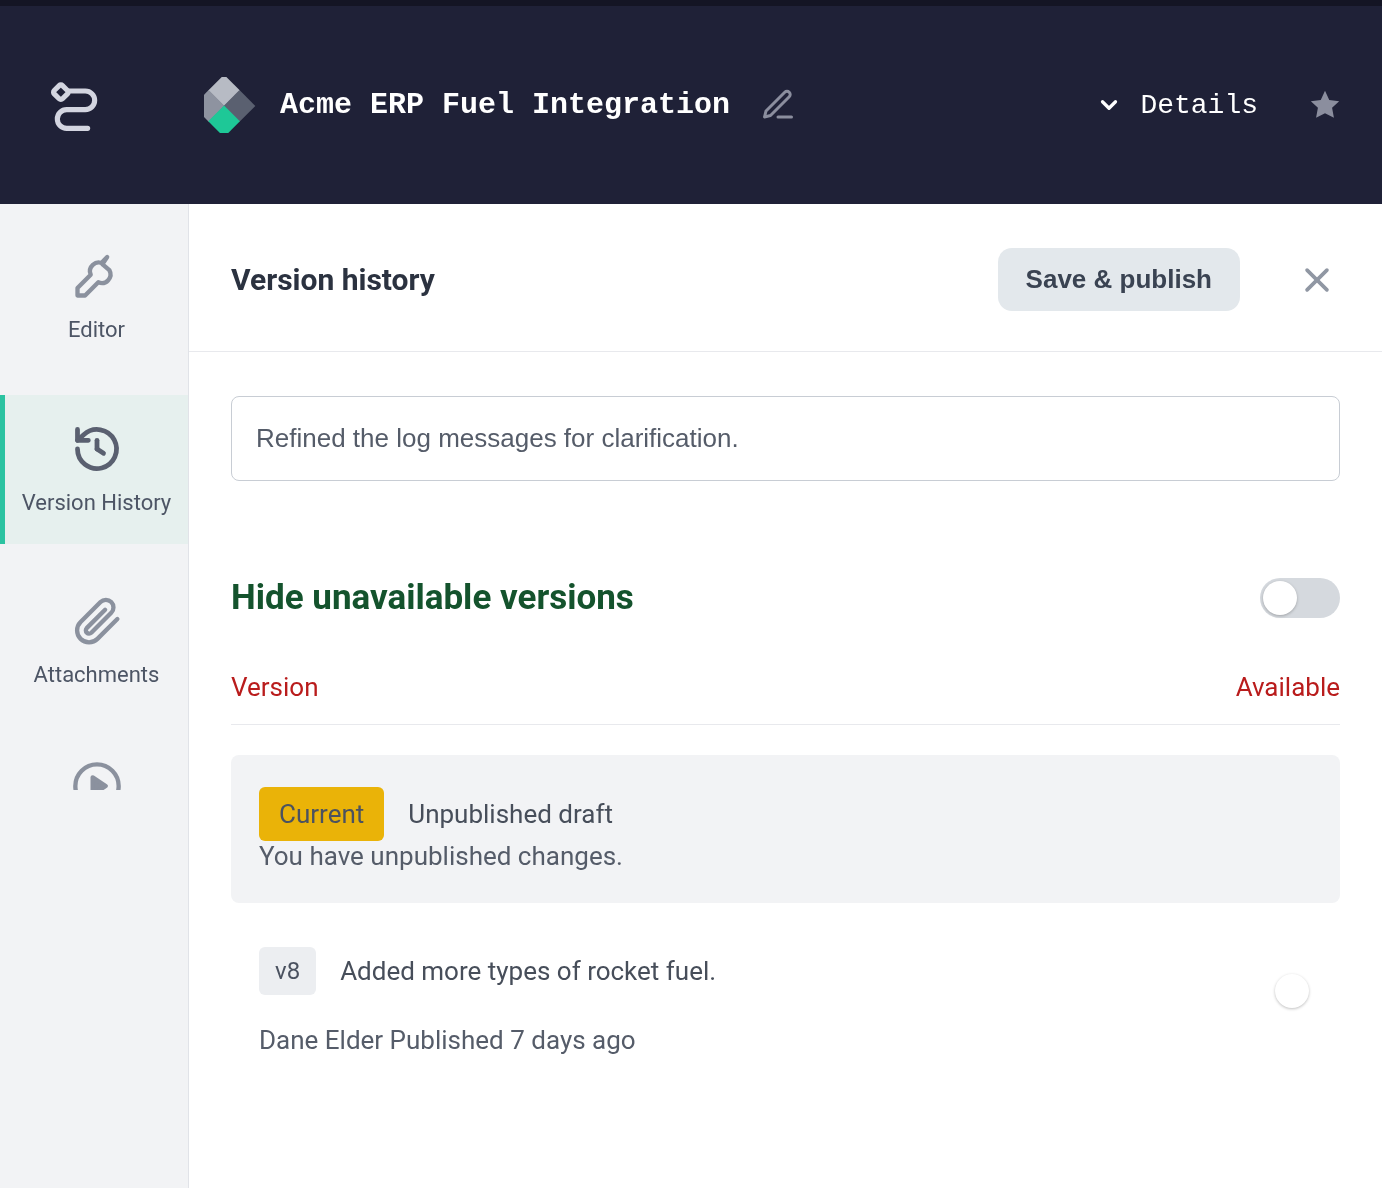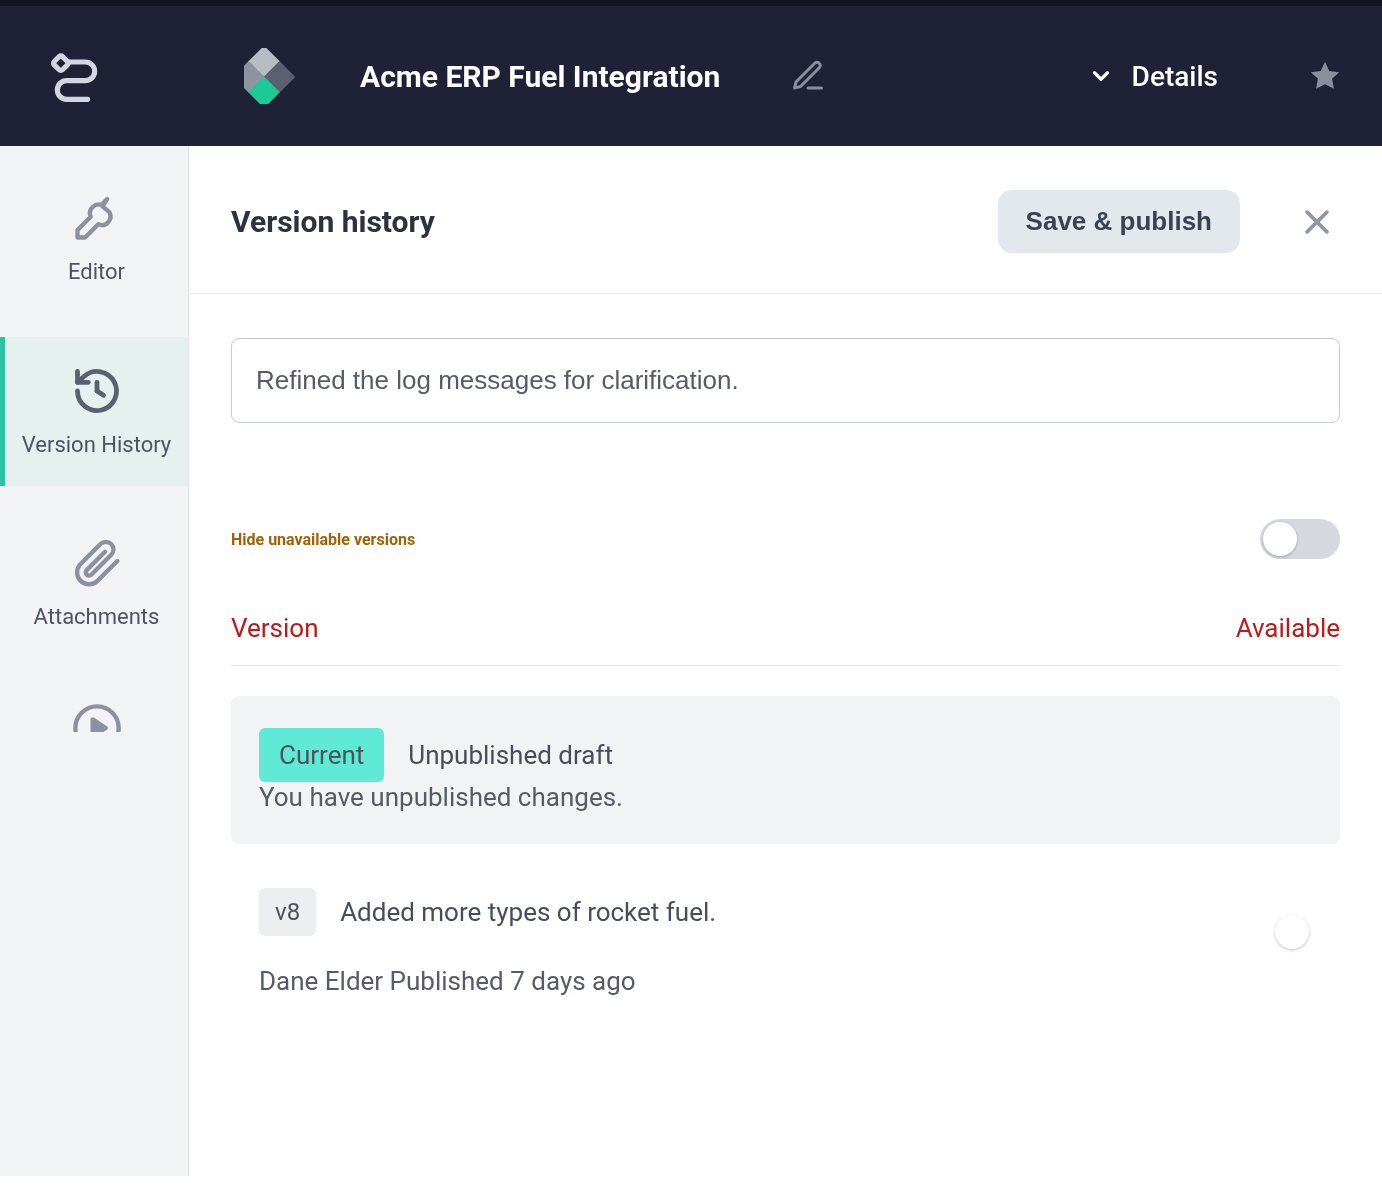--- a/index.html
+++ b/index.html
@@ -1,19 +1,19 @@
 <!DOCTYPE html>
 <html><head>
 <meta charset="utf-8">
 <style>
 * { box-sizing: border-box; margin: 0; padding: 0; }
 body { font-family: -apple-system, BlinkMacSystemFont, "Segoe UI", Roboto, Helvetica, Arial, sans-serif; background: #fff; color: #292f3b; width: 1382px; height: 1188px; overflow: hidden; }
 
 
-.header { background: #1f2137; height: 146px; display: flex; align-items: center; padding: 0 40px 0 48px; gap: 40px; color: #fff; border-top: 6px solid #141524; }
+.header { background: #1f2137; height: 204px; display: flex; align-items: center; padding: 0 40px 0 48px; color: #fff; border-top: 6px solid #141524; font-family: Liberation Mono, monospace; }
 .brand-icon { flex: 0 0 auto; }
 .app-logo { flex: 0 0 auto; margin-left: 100px; }
 .project-title { font-size: 30px; font-weight: 700; color: #fff; margin-left: 20px; }
 .edit-title { margin-left: 30px; color: #8b8e9e; display:flex;align-items:center;}
 .dropdown-toggle { margin-left: auto; display: flex; align-items: center; gap: 18px; cursor: pointer; }
 .dropdown-label { font-size: 28px; font-weight: 500; color: #fff; }
 .star-btn { margin-left: 50px; color: #8b8e9e; cursor:pointer;}
 
 
 .body-row { display: flex; height: calc(100% - 158px); }
@@ -28,32 +28,32 @@
 .panel-header { display: flex; align-items: center; padding: 44px 48px 40px 42px; border-bottom: 1px solid #e8e9ed; gap: 20px; }
 .panel-title { font-size: 30px; font-weight: 700; color: #2b3240; }
 .spacer { flex: 1; }
 .save-btn { background: #e3e8ec; border: none; border-radius: 14px; padding: 16px 28px; font-size: 26px; font-weight: 600; color: #3a4352; cursor: pointer; }
 .close-btn { margin-left: 40px; color: #868d99; cursor: pointer; }
 
 .content { padding: 44px 42px 0 42px; }
 .description-box { border: 1px solid #c8cdd4; border-radius: 8px; padding: 26px 24px; width: 100%; font-size: 26px; color: #555c69; background:#fff; }
 
 .hide-row { display: flex; align-items: center; margin-top: 96px; }
-.hide-label { font-size: 16px; font-weight: 700; color: #a16207; }
+.hide-label { font-size: 35px; font-weight: 700; color: #14532d; }
 
 .toggle { width: 80px; height: 40px; border-radius: 40px; background: #d5d9de; position: relative; cursor: pointer; flex: 0 0 auto; }
 .toggle .knob { width: 34px; height: 34px; border-radius: 50%; background: #fff; position: absolute; top: 3px; left: 3px; box-shadow: 0 1px 3px rgba(0,0,0,.25); }
 .toggle.on { background: #1ec897; }
 .toggle.on .knob { left: auto; right: 3px; }
 
 .columns-row { display: flex; align-items: baseline; margin-top: 54px; padding-bottom: 22px; border-bottom: 1px solid #e8e9ed; color: #b91c1c; font-size: 26px; }
 .columns-row .right { margin-left: auto; }
 
 .version-card { background: #f2f3f5; border-radius: 8px; padding: 32px 28px; margin-top: 30px; }
-.badge { display:inline-block; background: #5eead4; border-radius: 6px; padding: 12px 20px; font-size: 26px; color: #4b5260; }
+.badge { display:inline-block; background: #eab308; border-radius: 6px; padding: 12px 20px; font-size: 26px; color: #4b5260; }
 .badge.small { background:#eceef1; padding: 10px 16px; font-size: 24px;}
 .version-row-top { display:flex; align-items:center; gap: 24px;}
 .version-title { font-size: 26px; color: #474e5a; }
 .version-sub { font-size: 26px; color: #555c69; }
 
 .version-row { margin-top: 44px; padding: 0 28px; display:flex; flex-direction:column; gap: 30px;}
 .version-row .top { display:flex; align-items:center; gap: 24px; }
 .version-row .toggle-wrap { margin-left:auto; }
 .meta { font-size: 26px; color: #555c69; }
 

